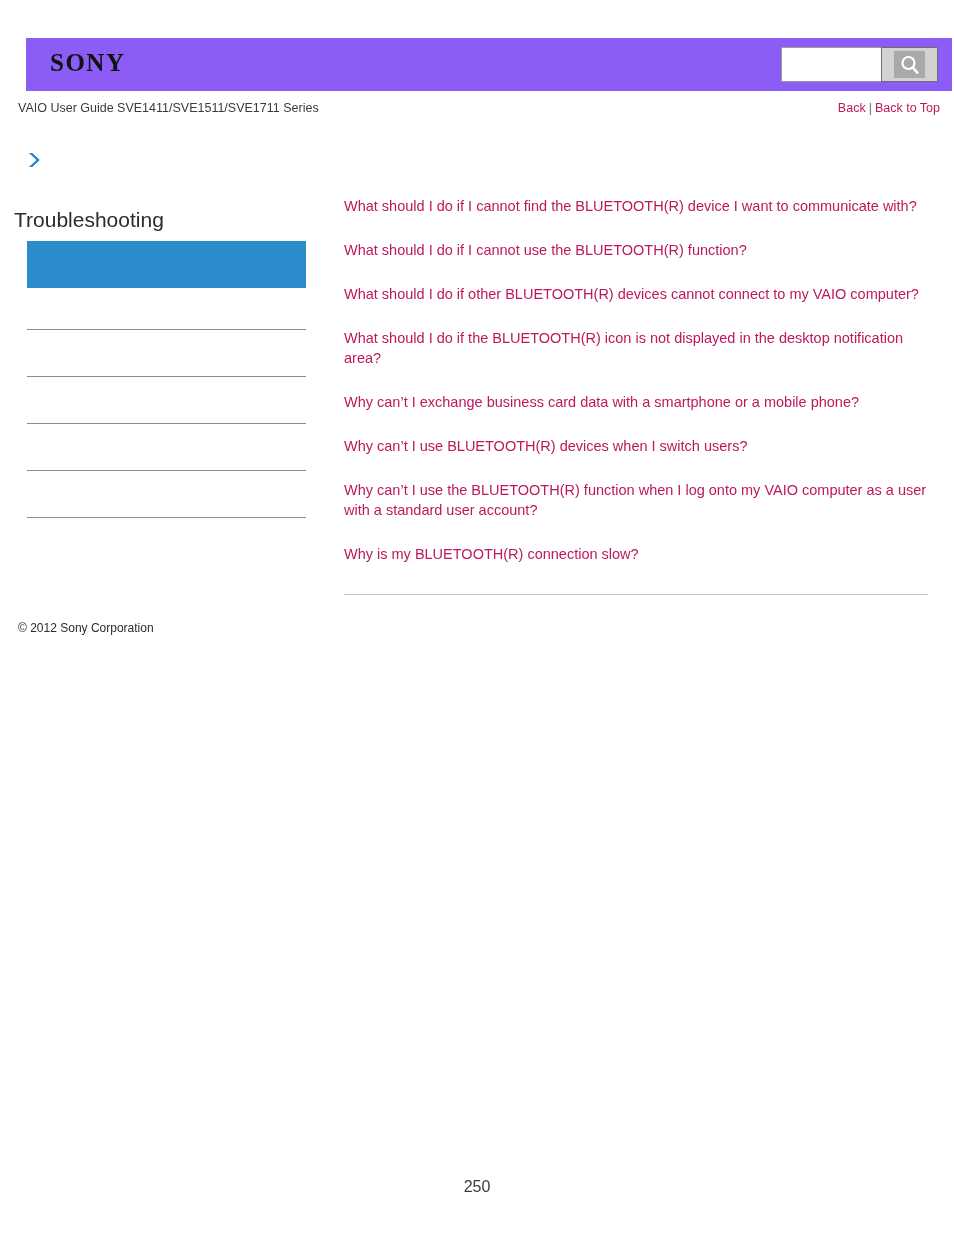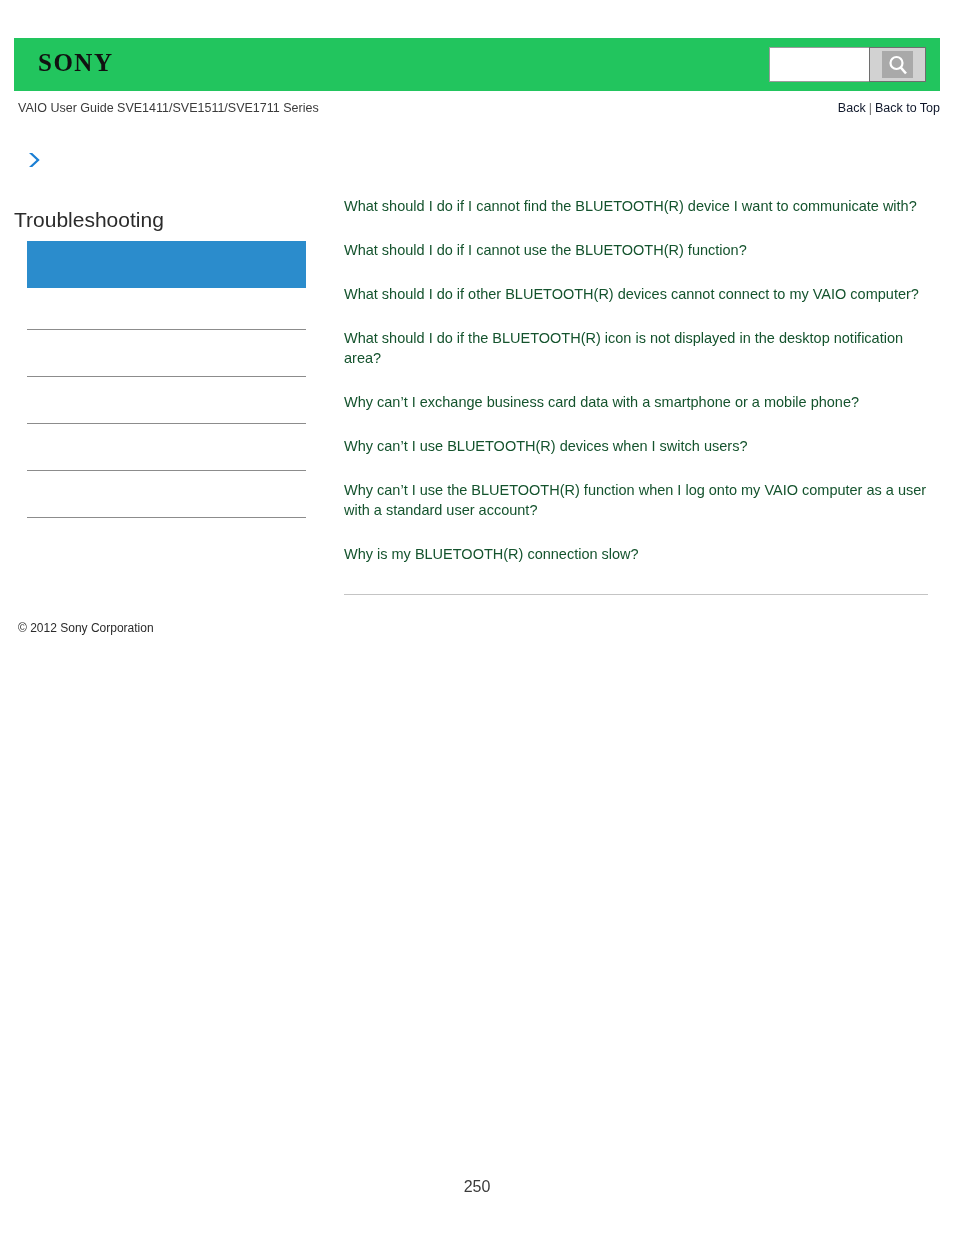--- a/index.html
+++ b/index.html
@@ -13,25 +13,25 @@
     height: 1235px;
     font-family: "Liberation Sans", sans-serif;
     color: #333333;
     position: relative;
     overflow: hidden;
   }
 
   
   .header-band {
     position: absolute;
-    left: 14px;
+    left: 26px;
     top: 38px;
     width: 926px;
     height: 53px;
-    background: #22c55e;
+    background: #8b5cf6;
   }
   .sony-logo {
     position: absolute;
     left: 24px;
     top: 12px;
     font-family: "Liberation Serif", serif;
     font-weight: bold;
     font-size: 25px;
     letter-spacing: 1.5px;
     color: #111111;
@@ -98,21 +98,21 @@
   }
   .nav-links {
     position: absolute;
     right: 14px;
     top: 0;
     font-size: 12.5px;
     white-space: nowrap;
     color: #777777;
   }
   .nav-links a {
-    color: #0f172a;
+    color: #be185d;
     text-decoration: none;
   }
   .nav-sep { color: #6d6d6d; margin: 0 3px; }
 
   
   .left-col {
     position: absolute;
     left: 0;
     top: 150px;
     width: 330px;
@@ -167,21 +167,21 @@
 
   
   .content {
     position: absolute;
     left: 344px;
     top: 196px;
     width: 584px;
   }
   .content a.faq-link {
     display: block;
-    color: #14532d;
+    color: #be185d;
     text-decoration: none;
     font-size: 14.5px;
     line-height: 20px;
     margin-bottom: 24px;
   }
   .content a.faq-link:last-of-type { margin-bottom: 16px; }
   .content-rule {
     margin-top: 30px;
     border: none;
     border-top: 1px solid #c4c4c4;

